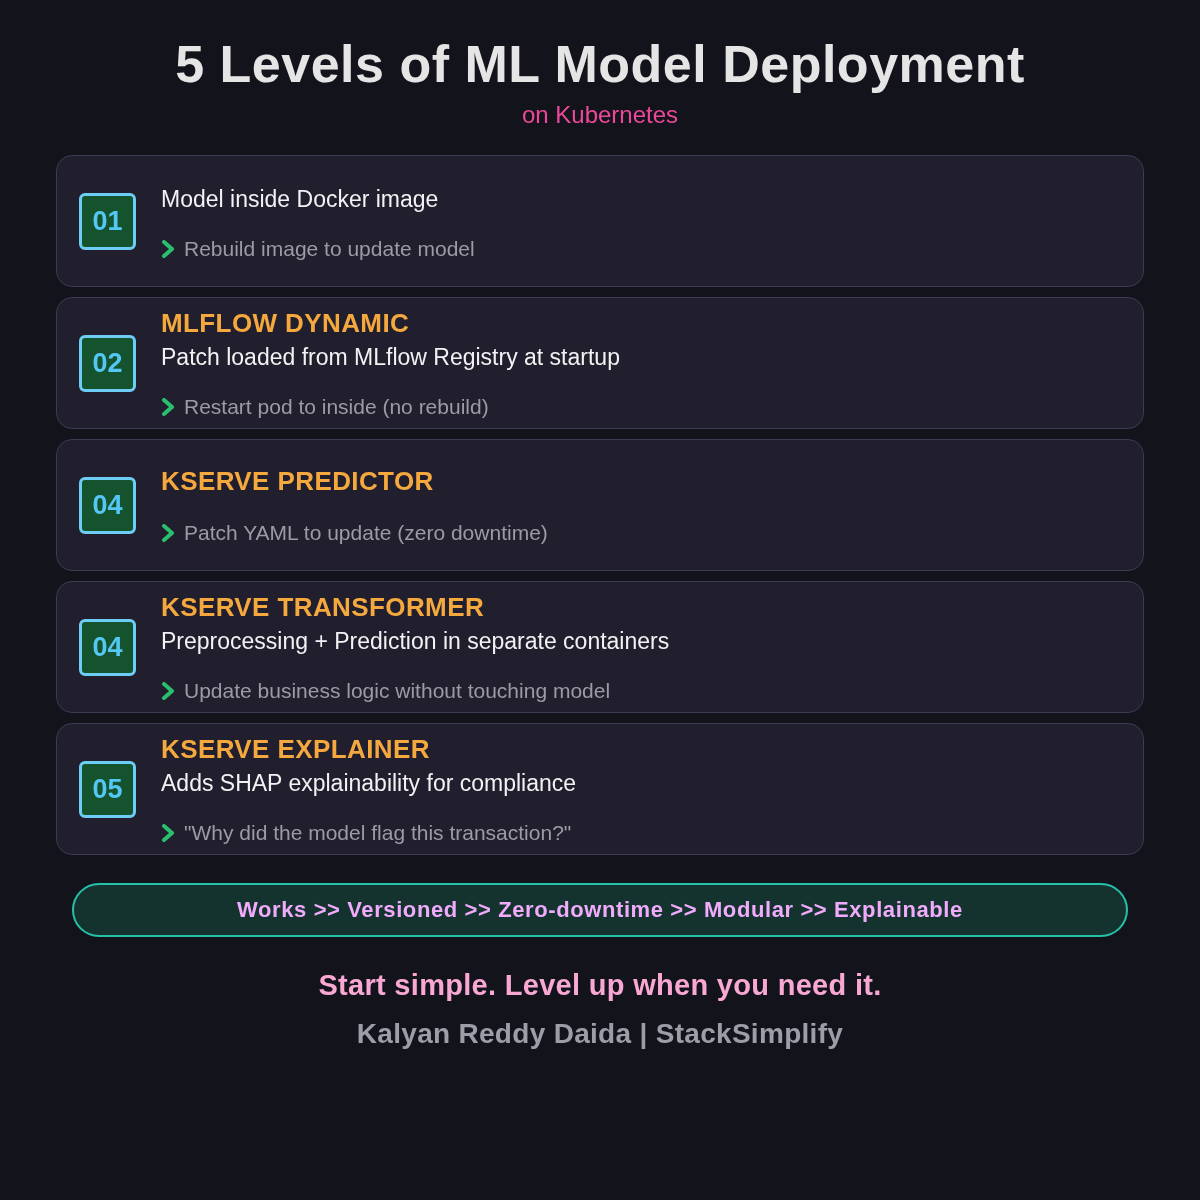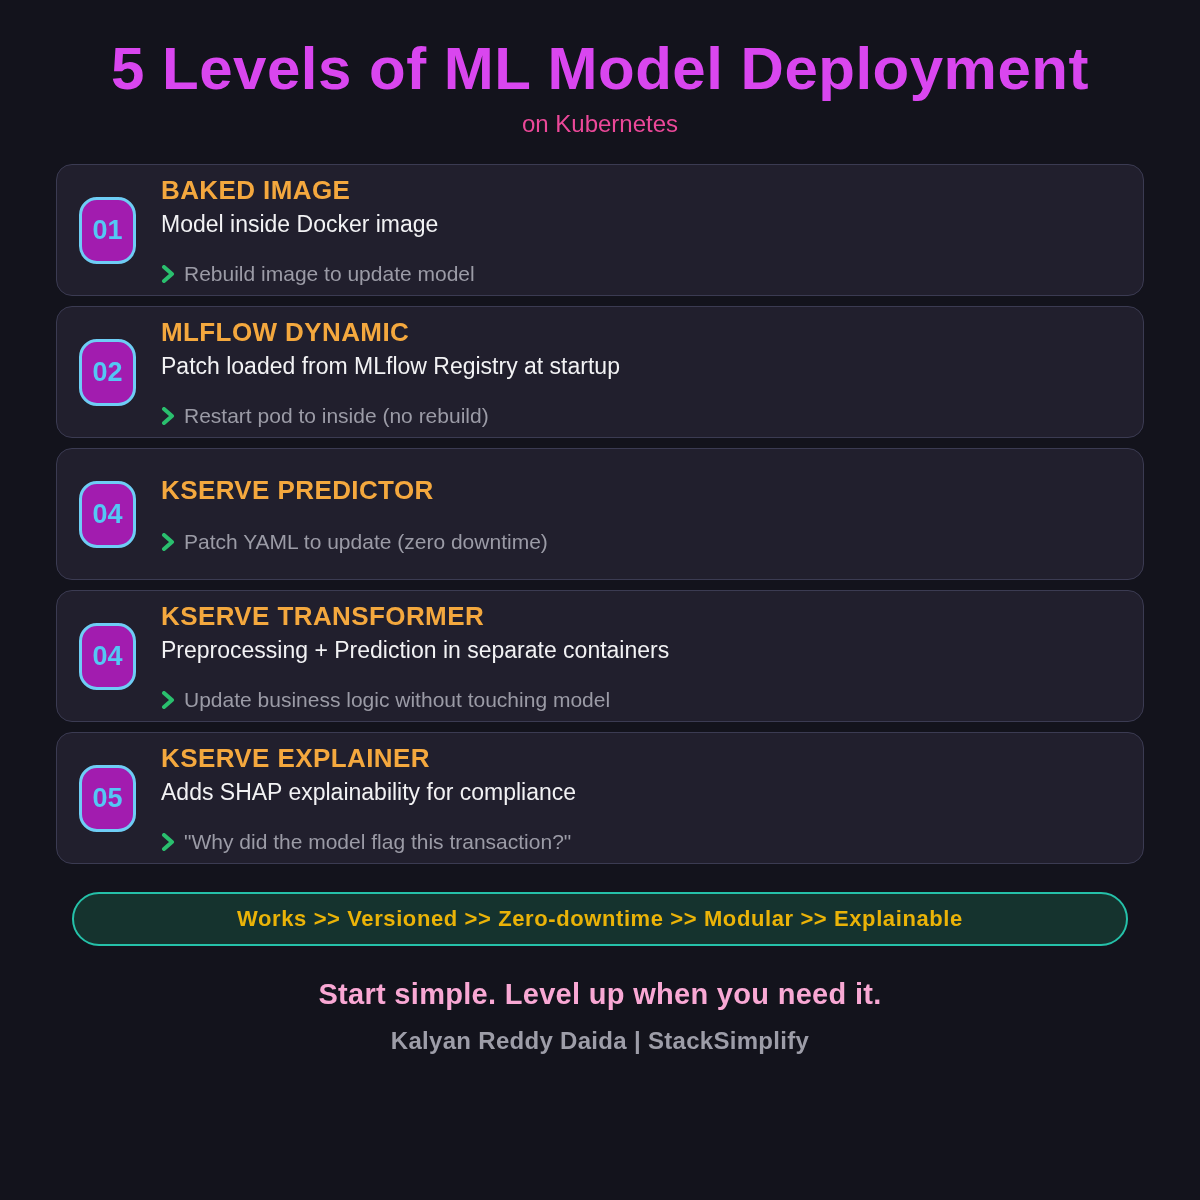--- a/index.html
+++ b/index.html
@@ -7,22 +7,22 @@
     width: 1200px; height: 1200px;
     background: #13131c;
     font-family: "Liberation Sans", sans-serif;
     overflow: hidden;
   }
   .page { width: 1200px; height: 1200px; position: relative; }
 
   
   .header { text-align: center; padding-top: 36px; }
   .main-title {
-    color: #d946ef;
-    font-size: 60px;
+    color: #e5e5e5;
+    font-size: 52px;
     font-weight: 800;
     letter-spacing: 0.5px;
     line-height: 1.1;
   }
   .subtitle {
     color: #ec4899;
     font-size: 24px;
     font-weight: 500;
     margin-top: 8px;
   }
@@ -33,25 +33,25 @@
     height: 132px;
     background: #211f2d;
     border: 1px solid #3b3b52;
     border-radius: 16px;
     margin-bottom: 10px;
     display: flex;
     align-items: center;
     padding-left: 22px;
   }
   .badge {
-    width: 57px; height: 67px;
+    width: 57px; height: 57px;
     flex: 0 0 57px;
     border: 3px solid #6ecdf5;
-    border-radius: 18px;
-    background: #a21caf;
+    border-radius: 6px;
+    background: #14532d;
     color: #54c7f4;
     font-size: 27px;
     font-weight: 700;
     display: flex;
     align-items: center;
     justify-content: center;
     margin-right: 25px;
   }
   .card-title {
     color: #f4a83e;
@@ -81,60 +81,59 @@
     height: 54px;
     margin: 28px auto 0 auto;
     background: #15332e;
     border: 2px solid #25c1a9;
     border-radius: 28px;
     display: flex;
     align-items: center;
     justify-content: center;
   }
   .banner-text {
-    color: #eab308;
+    color: #f0abfc;
     font-size: 22px;
     font-weight: 700;
     letter-spacing: 0.6px;
   }
 
   
   .tagline {
     text-align: center;
     color: #f9a8d4;
     font-size: 29px;
     font-weight: 800;
     margin-top: 32px;
     letter-spacing: 0.3px;
   }
   .credit {
     text-align: center;
     color: #9d9da8;
-    font-size: 24px;
+    font-size: 28px;
     font-weight: 700;
     margin-top: 16px;
     letter-spacing: 0.3px;
   }
 </style>
 </head>
 <body>
 
 <div class="page">
 
   <div class="header">
     <div class="main-title">5 Levels of ML Model Deployment</div>
     <div class="subtitle">on Kubernetes</div>
   </div>
 
   <div class="cards">
 
     <div class="card">
       <div class="badge">01</div>
       <div class="card-body">
-        <div class="card-title">BAKED IMAGE</div>
         <div class="card-desc">Model inside Docker image</div>
         <div class="card-note">
           <svg class="chevron" viewBox="0 0 14 18">
               <path d="M3 2 L11 9 L3 16" fill="none" stroke="#2abf6e" stroke-width="4" stroke-linecap="round" stroke-linejoin="round"></path>
             </svg>
           <span>Rebuild image to update model</span>
         </div>
       </div>
     </div>
 

